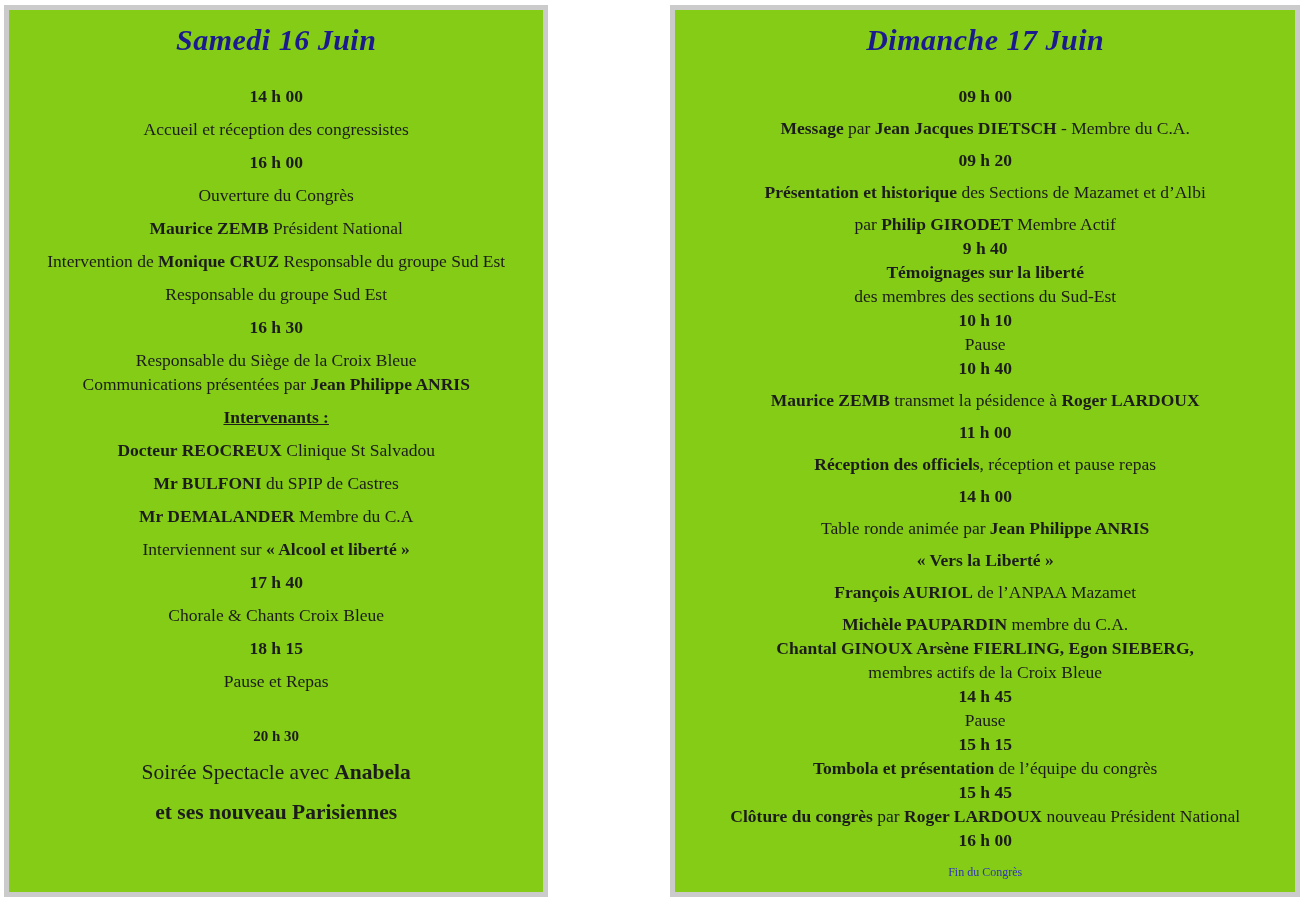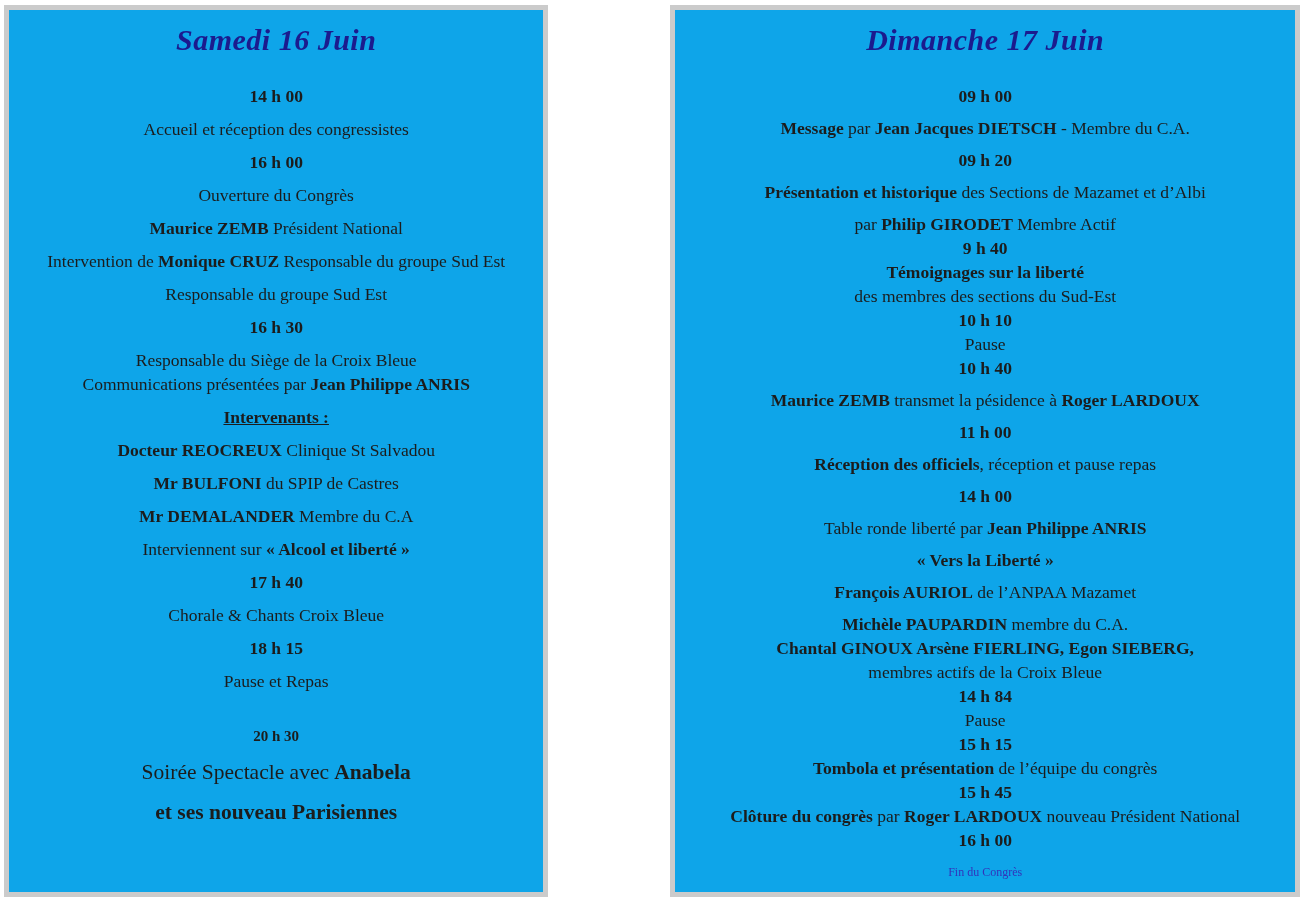--- a/index.html
+++ b/index.html
@@ -9,21 +9,21 @@
     color:#1c1c1c;
   }
   .spread{
     display:flex;
     padding-top:5px;
     padding-left:4px;
   }
   .page{
     box-sizing:border-box;
     border:5px solid #cbcbcb;
-    background:#0ea5e9;
+    background:#84cc16;
     height:892px;
     padding-top:13px;
     text-align:center;
   }
   .page-left{width:574px;}
   .page-right{width:664px;margin-left:122px;}
   .page-title{
     margin:0 0 27px 0;
     font-size:30px;
     font-weight:bold;
@@ -89,27 +89,27 @@
         <div class="line time tight"><span class="seg-b">9 h 40</span></div>
         <div class="line tight"><span class="seg-b">Témoignages sur la liberté</span></div>
         <div class="line tight"><span>des membres des sections du Sud-Est</span></div>
         <div class="line time tight"><span class="seg-b">10 h 10</span></div>
         <div class="line tight"><span>Pause</span></div>
         <div class="line time"><span class="seg-b">10 h 40</span></div>
         <div class="line"><span class="seg-b">Maurice ZEMB</span><span> transmet la pésidence à </span><span class="seg-b">Roger LARDOUX</span></div>
         <div class="line time"><span class="seg-b">11 h 00</span></div>
         <div class="line"><span class="seg-b">Réception des officiels</span><span>, réception et pause repas</span></div>
         <div class="line time"><span class="seg-b">14 h 00</span></div>
-        <div class="line"><span>Table ronde liberté par </span><span class="seg-b">Jean Philippe ANRIS</span></div>
+        <div class="line"><span>Table ronde animée par </span><span class="seg-b">Jean Philippe ANRIS</span></div>
         <div class="line"><span class="seg-b">« Vers la Liberté »</span></div>
         <div class="line"><span class="seg-b">François AURIOL</span><span> de l’ANPAA Mazamet</span></div>
         <div class="line tight"><span class="seg-b">Michèle PAUPARDIN</span><span> membre du C.A.</span></div>
         <div class="line tight"><span class="seg-b">Chantal GINOUX Arsène FIERLING, Egon SIEBERG,</span></div>
         <div class="line tight"><span>membres actifs de la Croix Bleue</span></div>
-        <div class="line time tight"><span class="seg-b">14 h 84</span></div>
+        <div class="line time tight"><span class="seg-b">14 h 45</span></div>
         <div class="line tight"><span>Pause</span></div>
         <div class="line time tight"><span class="seg-b">15 h 15</span></div>
         <div class="line tight"><span class="seg-b">Tombola et présentation</span><span> de l’équipe du congrès</span></div>
         <div class="line time tight"><span class="seg-b">15 h 45</span></div>
         <div class="line tight"><span class="seg-b">Clôture du congrès</span><span> par </span><span class="seg-b">Roger LARDOUX</span><span> nouveau Président National</span></div>
         <div class="line time"><span class="seg-b">16 h 00</span></div>
         <div class="line blue"><span>Fin du Congrès</span></div>
       </div>
   </section>
 

